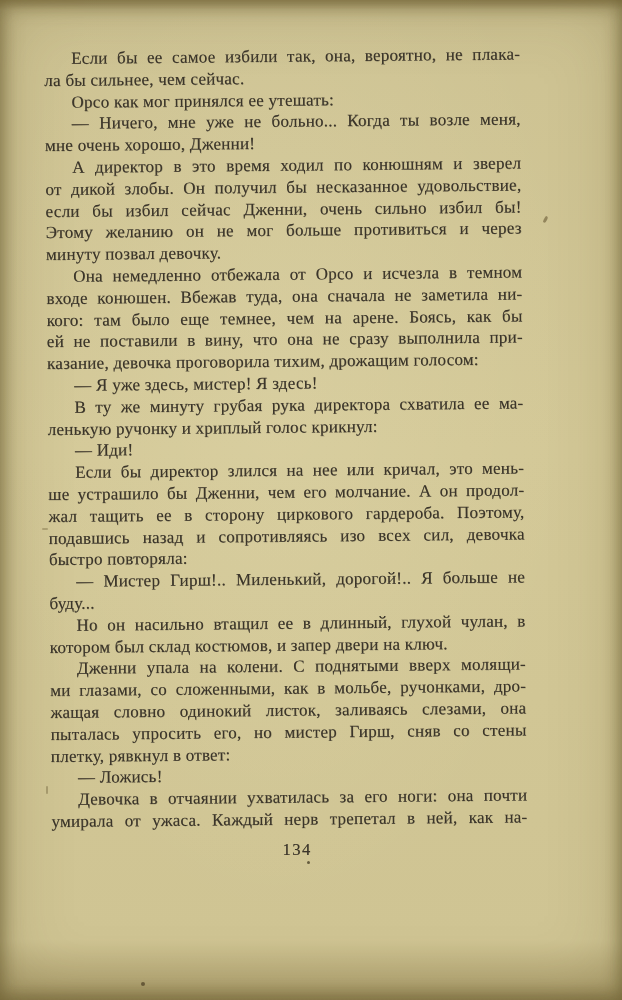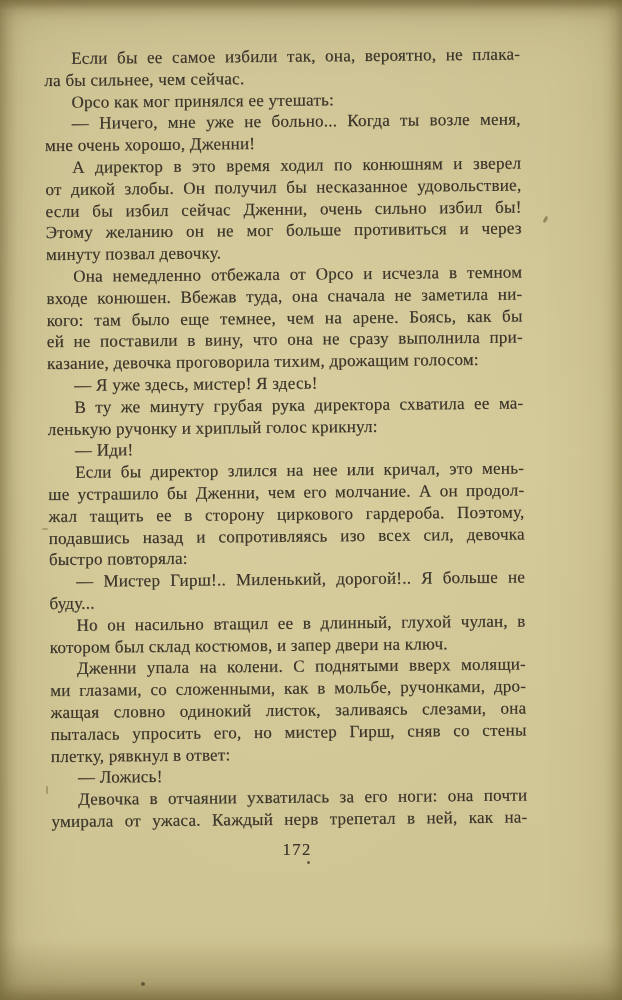--- a/index.html
+++ b/index.html
@@ -165,19 +165,19 @@
         <div class="line lastline">плетку, рявкнул в ответ:</div>
       </div>
       <div class="paragraph">
         <div class="line firstline lastline">— Ложись!</div>
       </div>
       <div class="paragraph">
         <div class="line firstline">Девочка в отчаянии ухватилась за его ноги: она почти</div>
         <div class="line">умирала от ужаса. Каждый нерв трепетал в ней, как на-</div>
       </div>
     </div>
-  <div class="page-number">172</div>
+  <div class="page-number">134</div>
   <div class="speck speck-comma"></div>
   <div class="speck speck-dot-bottom"></div>
   <div class="speck speck-dot-under-number"></div>
   <div class="speck speck-dash-left"></div>
   <div class="speck speck-tick-left"></div>
 </div>
 
 </body></html>

